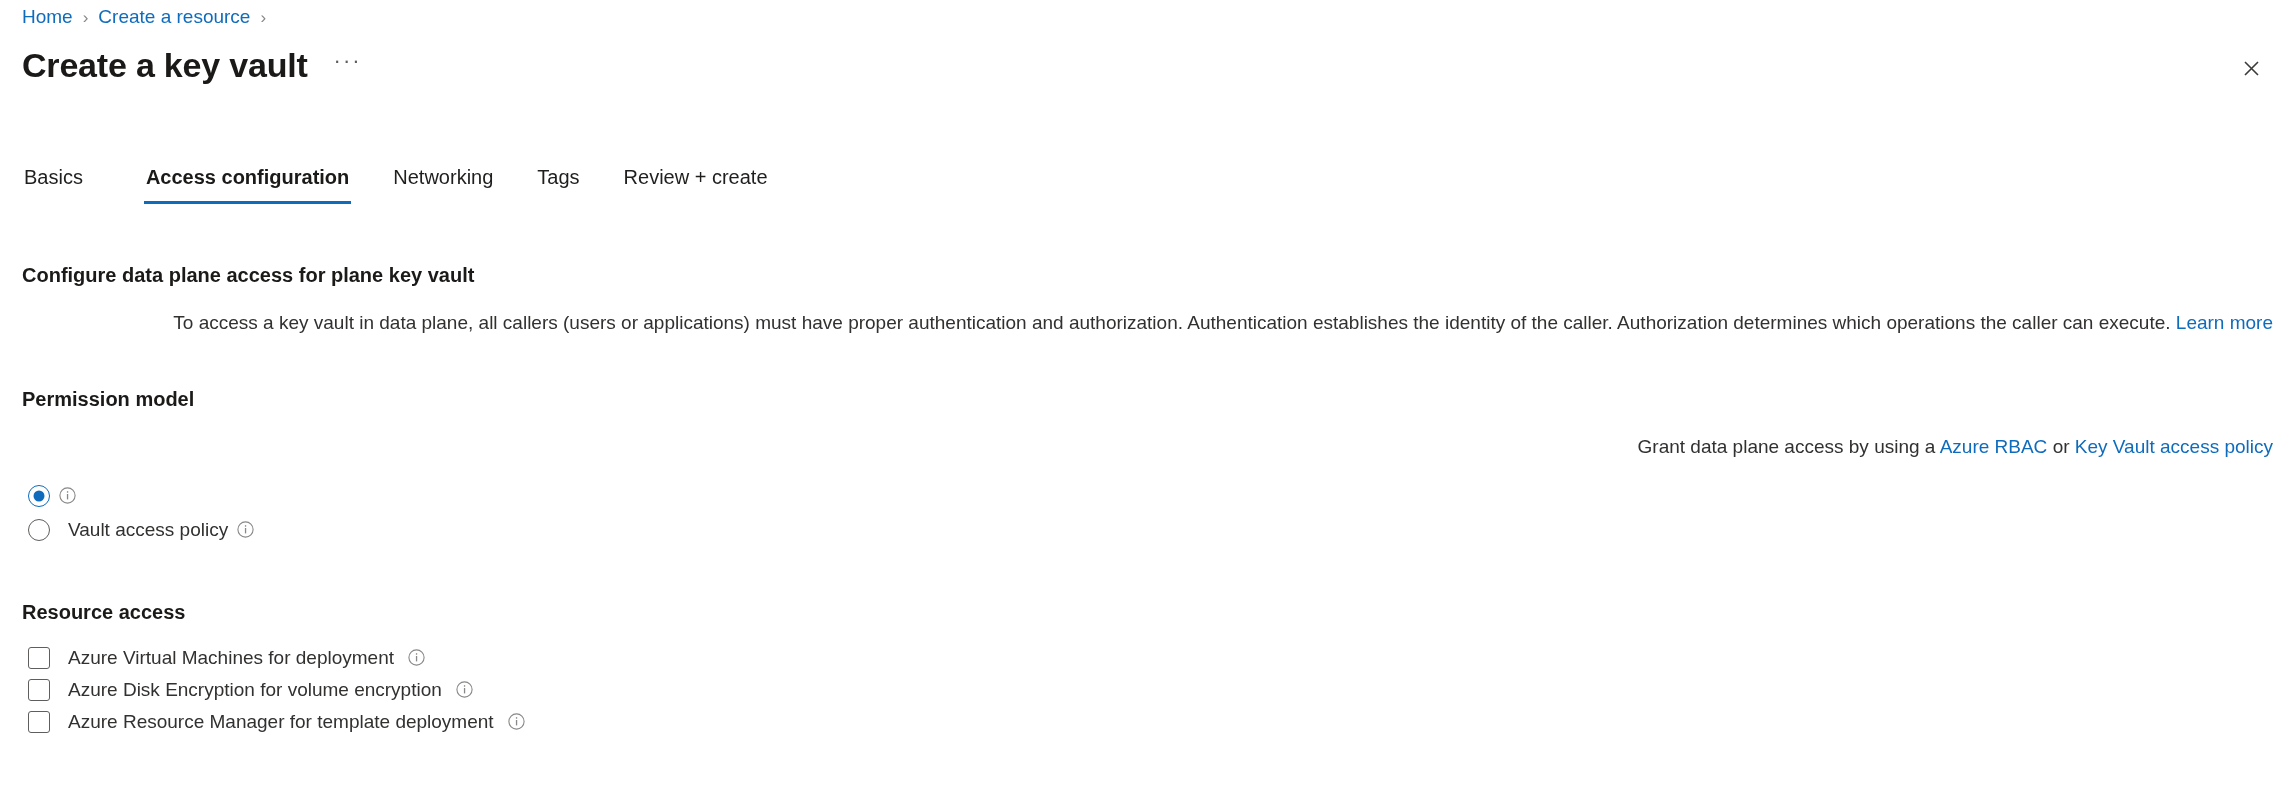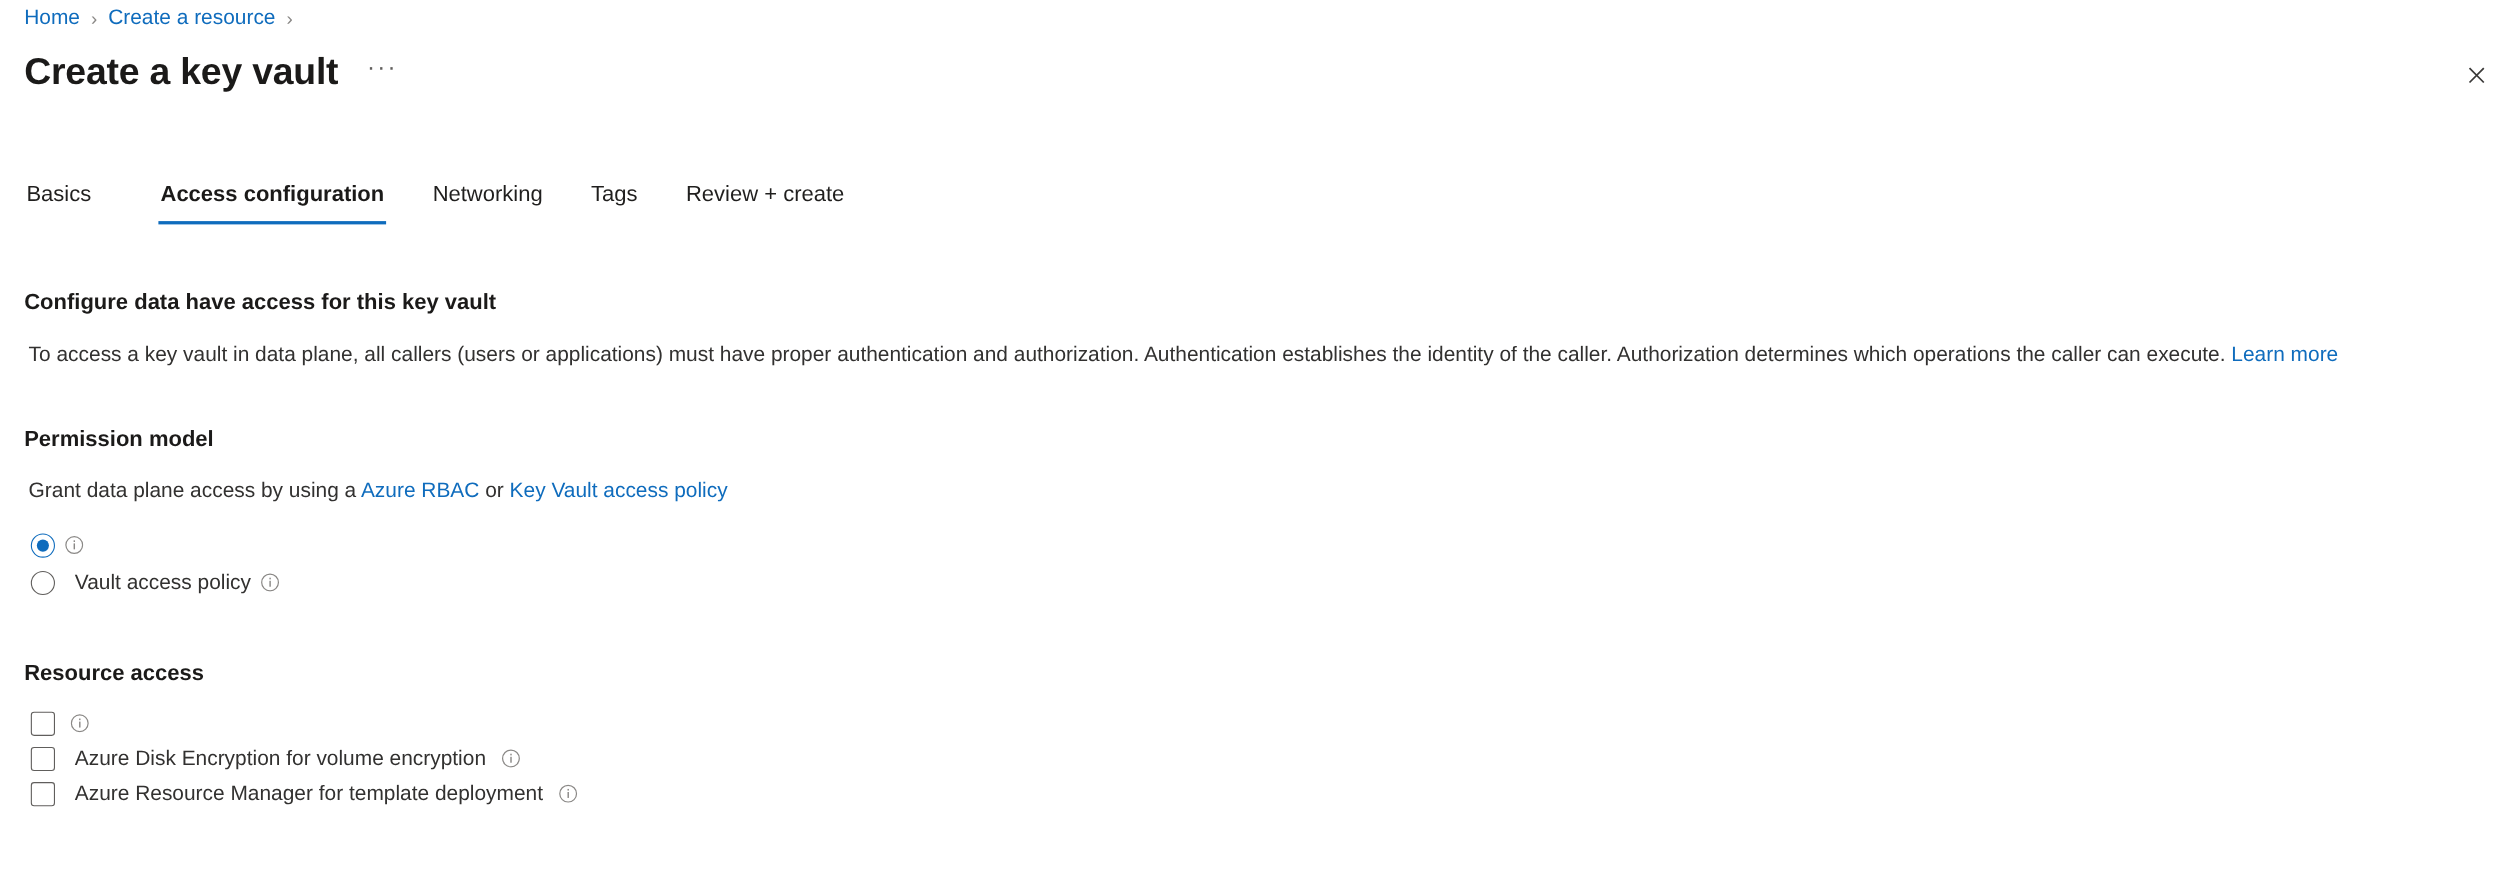--- a/index.html
+++ b/index.html
@@ -147,21 +147,22 @@
     font-size: 20px;
     font-weight: 700;
     color: #1b1a19;
     margin: 0;
     line-height: 26px;
   }
   .body-text {
     font-size: 19px;
     color: #323130;
     line-height: 26px;
-    margin: 4px;
+    margin: 16px;
+    text-align: right;
   }
   .inline-link {
     color: #0f6cbd;
     text-decoration: none;
     cursor: pointer;
   }
 
   .blk-desc { margin-top: 22px; }
 
   .blk-permission { margin-top: 50px; }
@@ -277,21 +278,21 @@
   <div class="tabs">
     <button class="tab">Basics</button>
     <button class="tab active">Access configuration</button>
     <button class="tab">Networking</button>
     <button class="tab">Tags</button>
     <button class="tab">Review + create</button>
   </div>
 
   <div class="content">
 
-    <h2 class="section-heading">Configure data have access for this key vault</h2>
+    <h2 class="section-heading">Configure data plane access for plane key vault</h2>
     <p class="body-text blk-desc"><span>To access a key vault in data plane, all callers (users or applications) must have proper authentication and authorization. Authentication establishes the identity of the caller. Authorization determines which operations the caller can execute.</span> <a class="inline-link">Learn more</a></p>
 
     <h2 class="section-heading blk-permission">Permission model</h2>
     <p class="body-text blk-permission-sub"><span>Grant data plane access by using a</span> <a class="inline-link">Azure RBAC</a> <span>or</span> <a class="inline-link">Key Vault access policy</a></p>
 
     <div class="radio-group">
       <label class="radio-row">
         <span class="radio checked"></span>
         <span class="info-icon">
           <svg width="17" height="17" viewBox="0 0 17 17" aria-hidden="true">
@@ -312,20 +313,21 @@
           </svg>
         </span>
       </label>
     </div>
 
     <h2 class="section-heading blk-resource">Resource access</h2>
 
     <div class="check-group">
       <label class="check-row">
         <span class="checkbox"></span>
+        <span class="check-label">Azure Virtual Machines for deployment</span>
         <span class="info-icon">
           <svg width="17" height="17" viewBox="0 0 17 17" aria-hidden="true">
             <circle cx="8.5" cy="8.5" r="7.6" fill="none" stroke="#8a8886" stroke-width="1.1"></circle>
             <rect x="7.9" y="7" width="1.3" height="5.4" fill="#8a8886"></rect>
             <rect x="7.9" y="4.2" width="1.3" height="1.5" fill="#8a8886"></rect>
           </svg>
         </span>
       </label>
       <label class="check-row">
         <span class="checkbox"></span>

